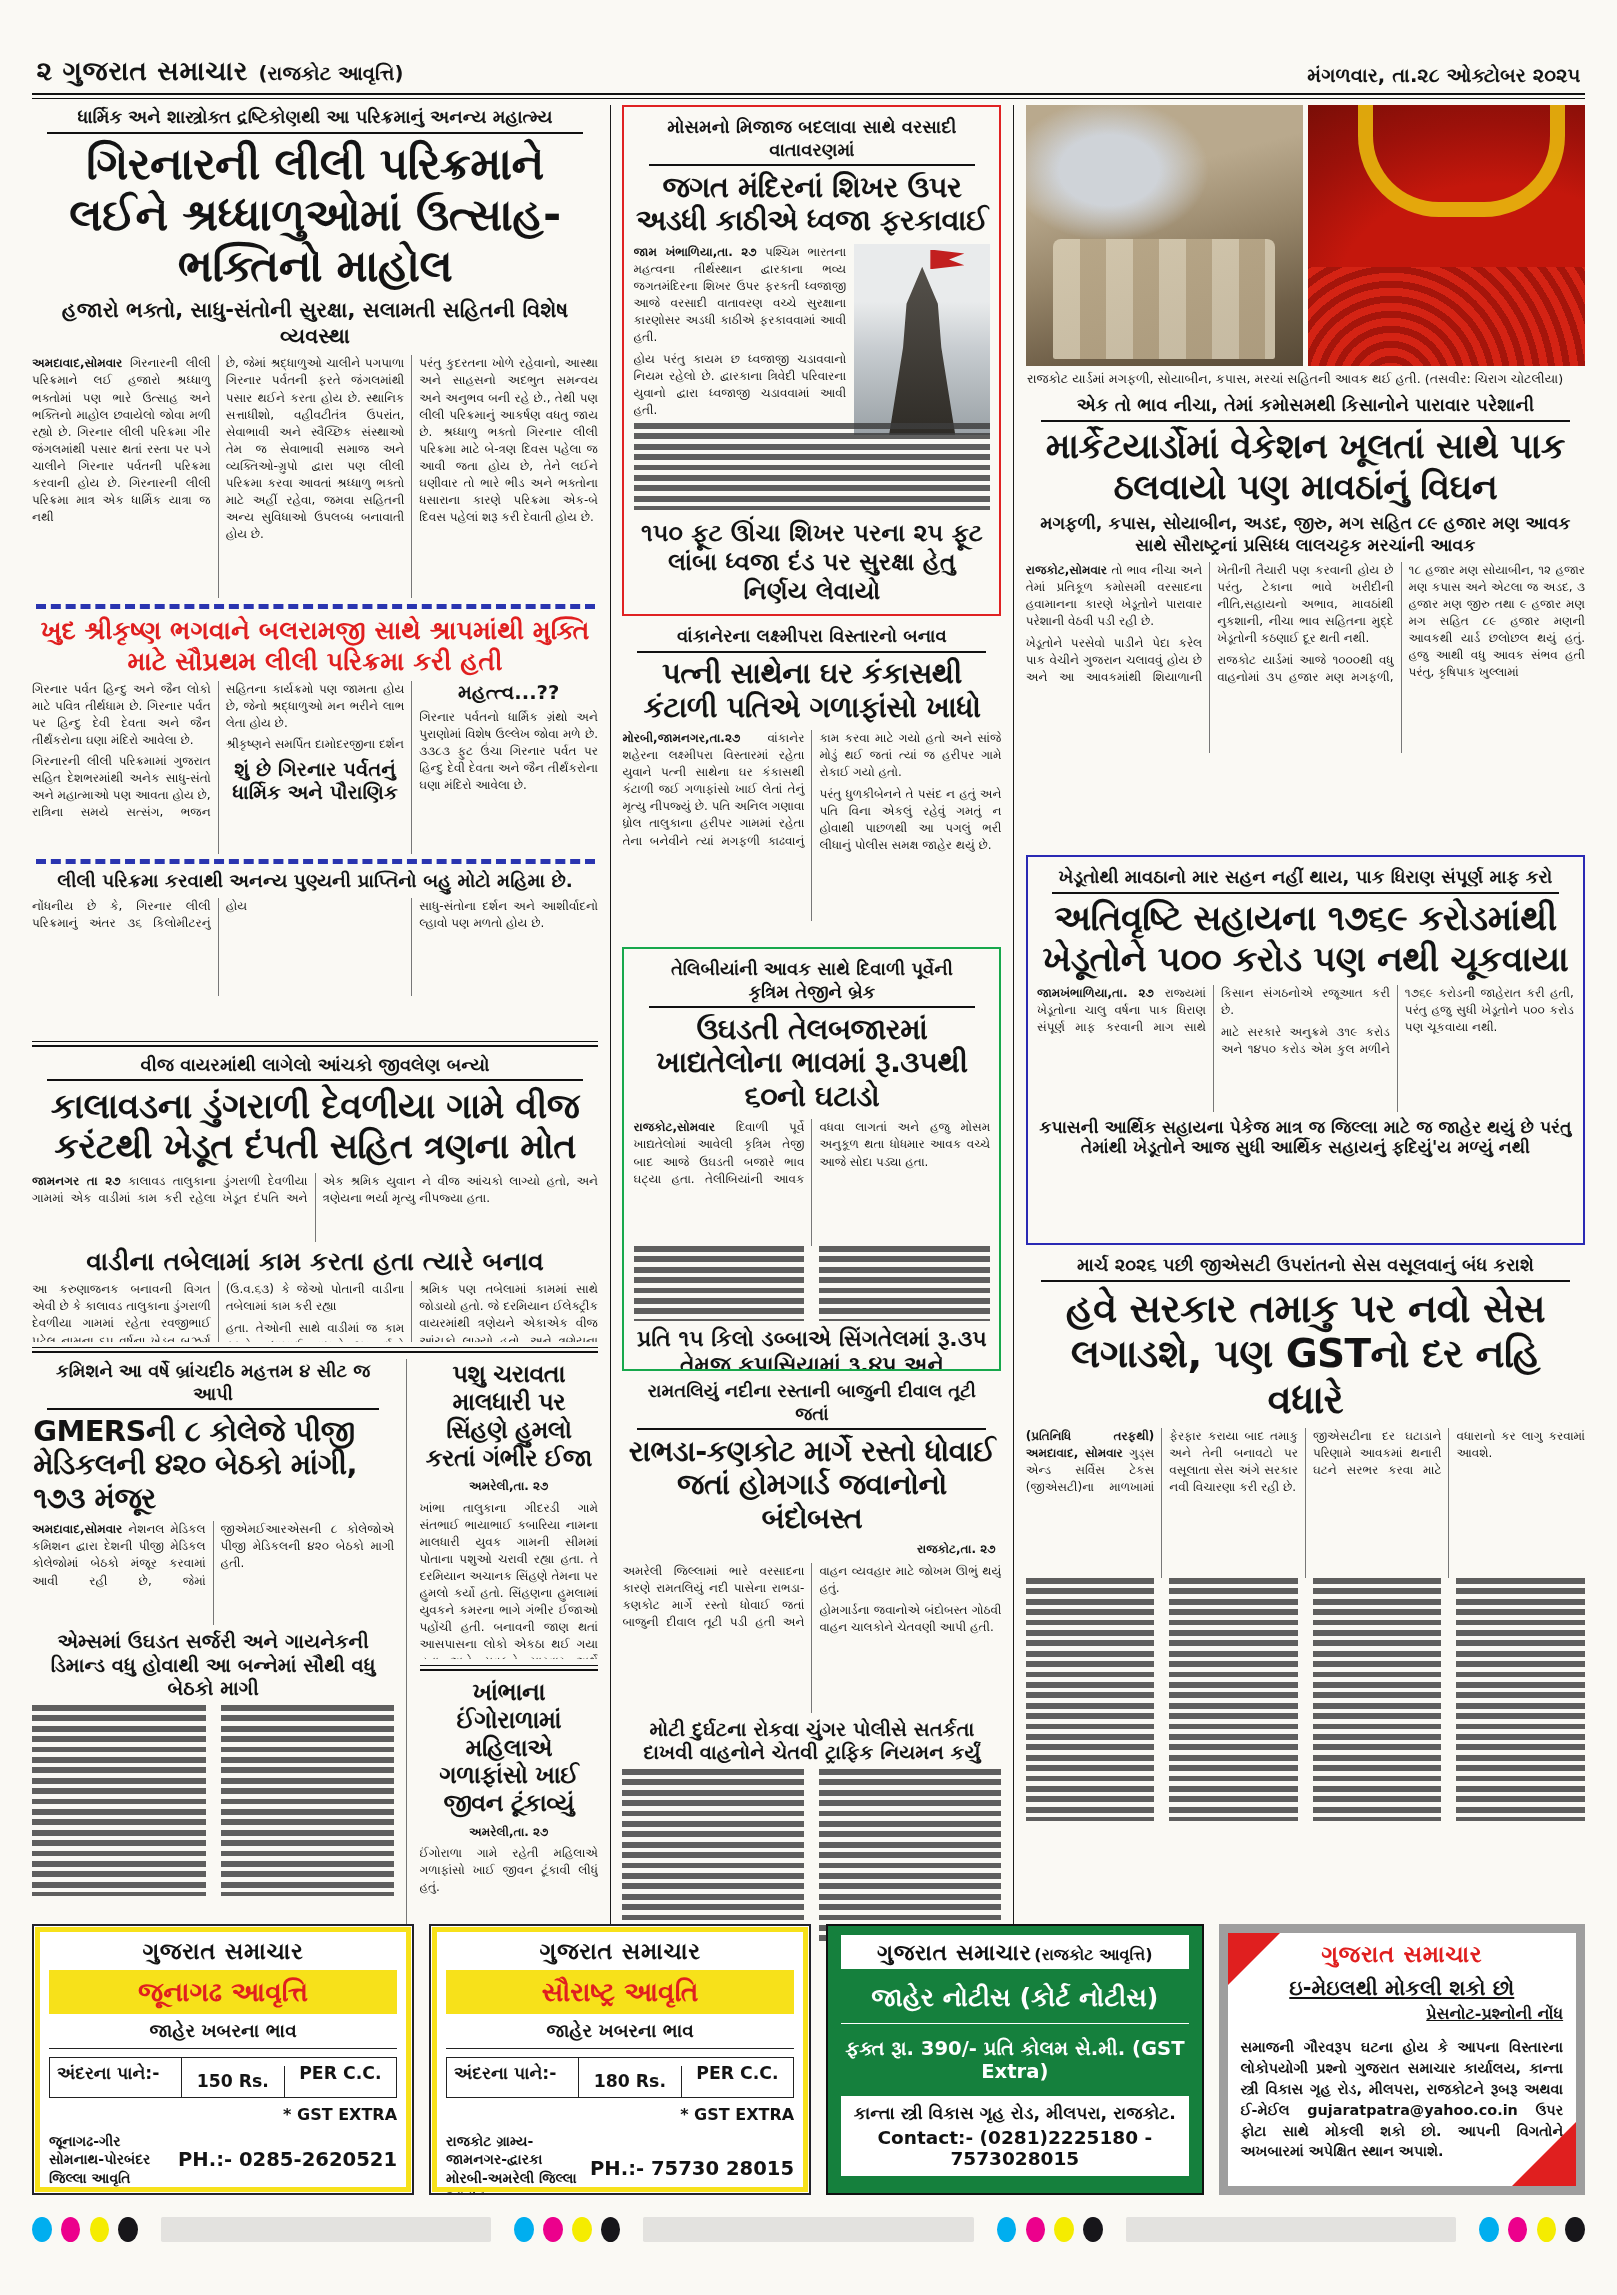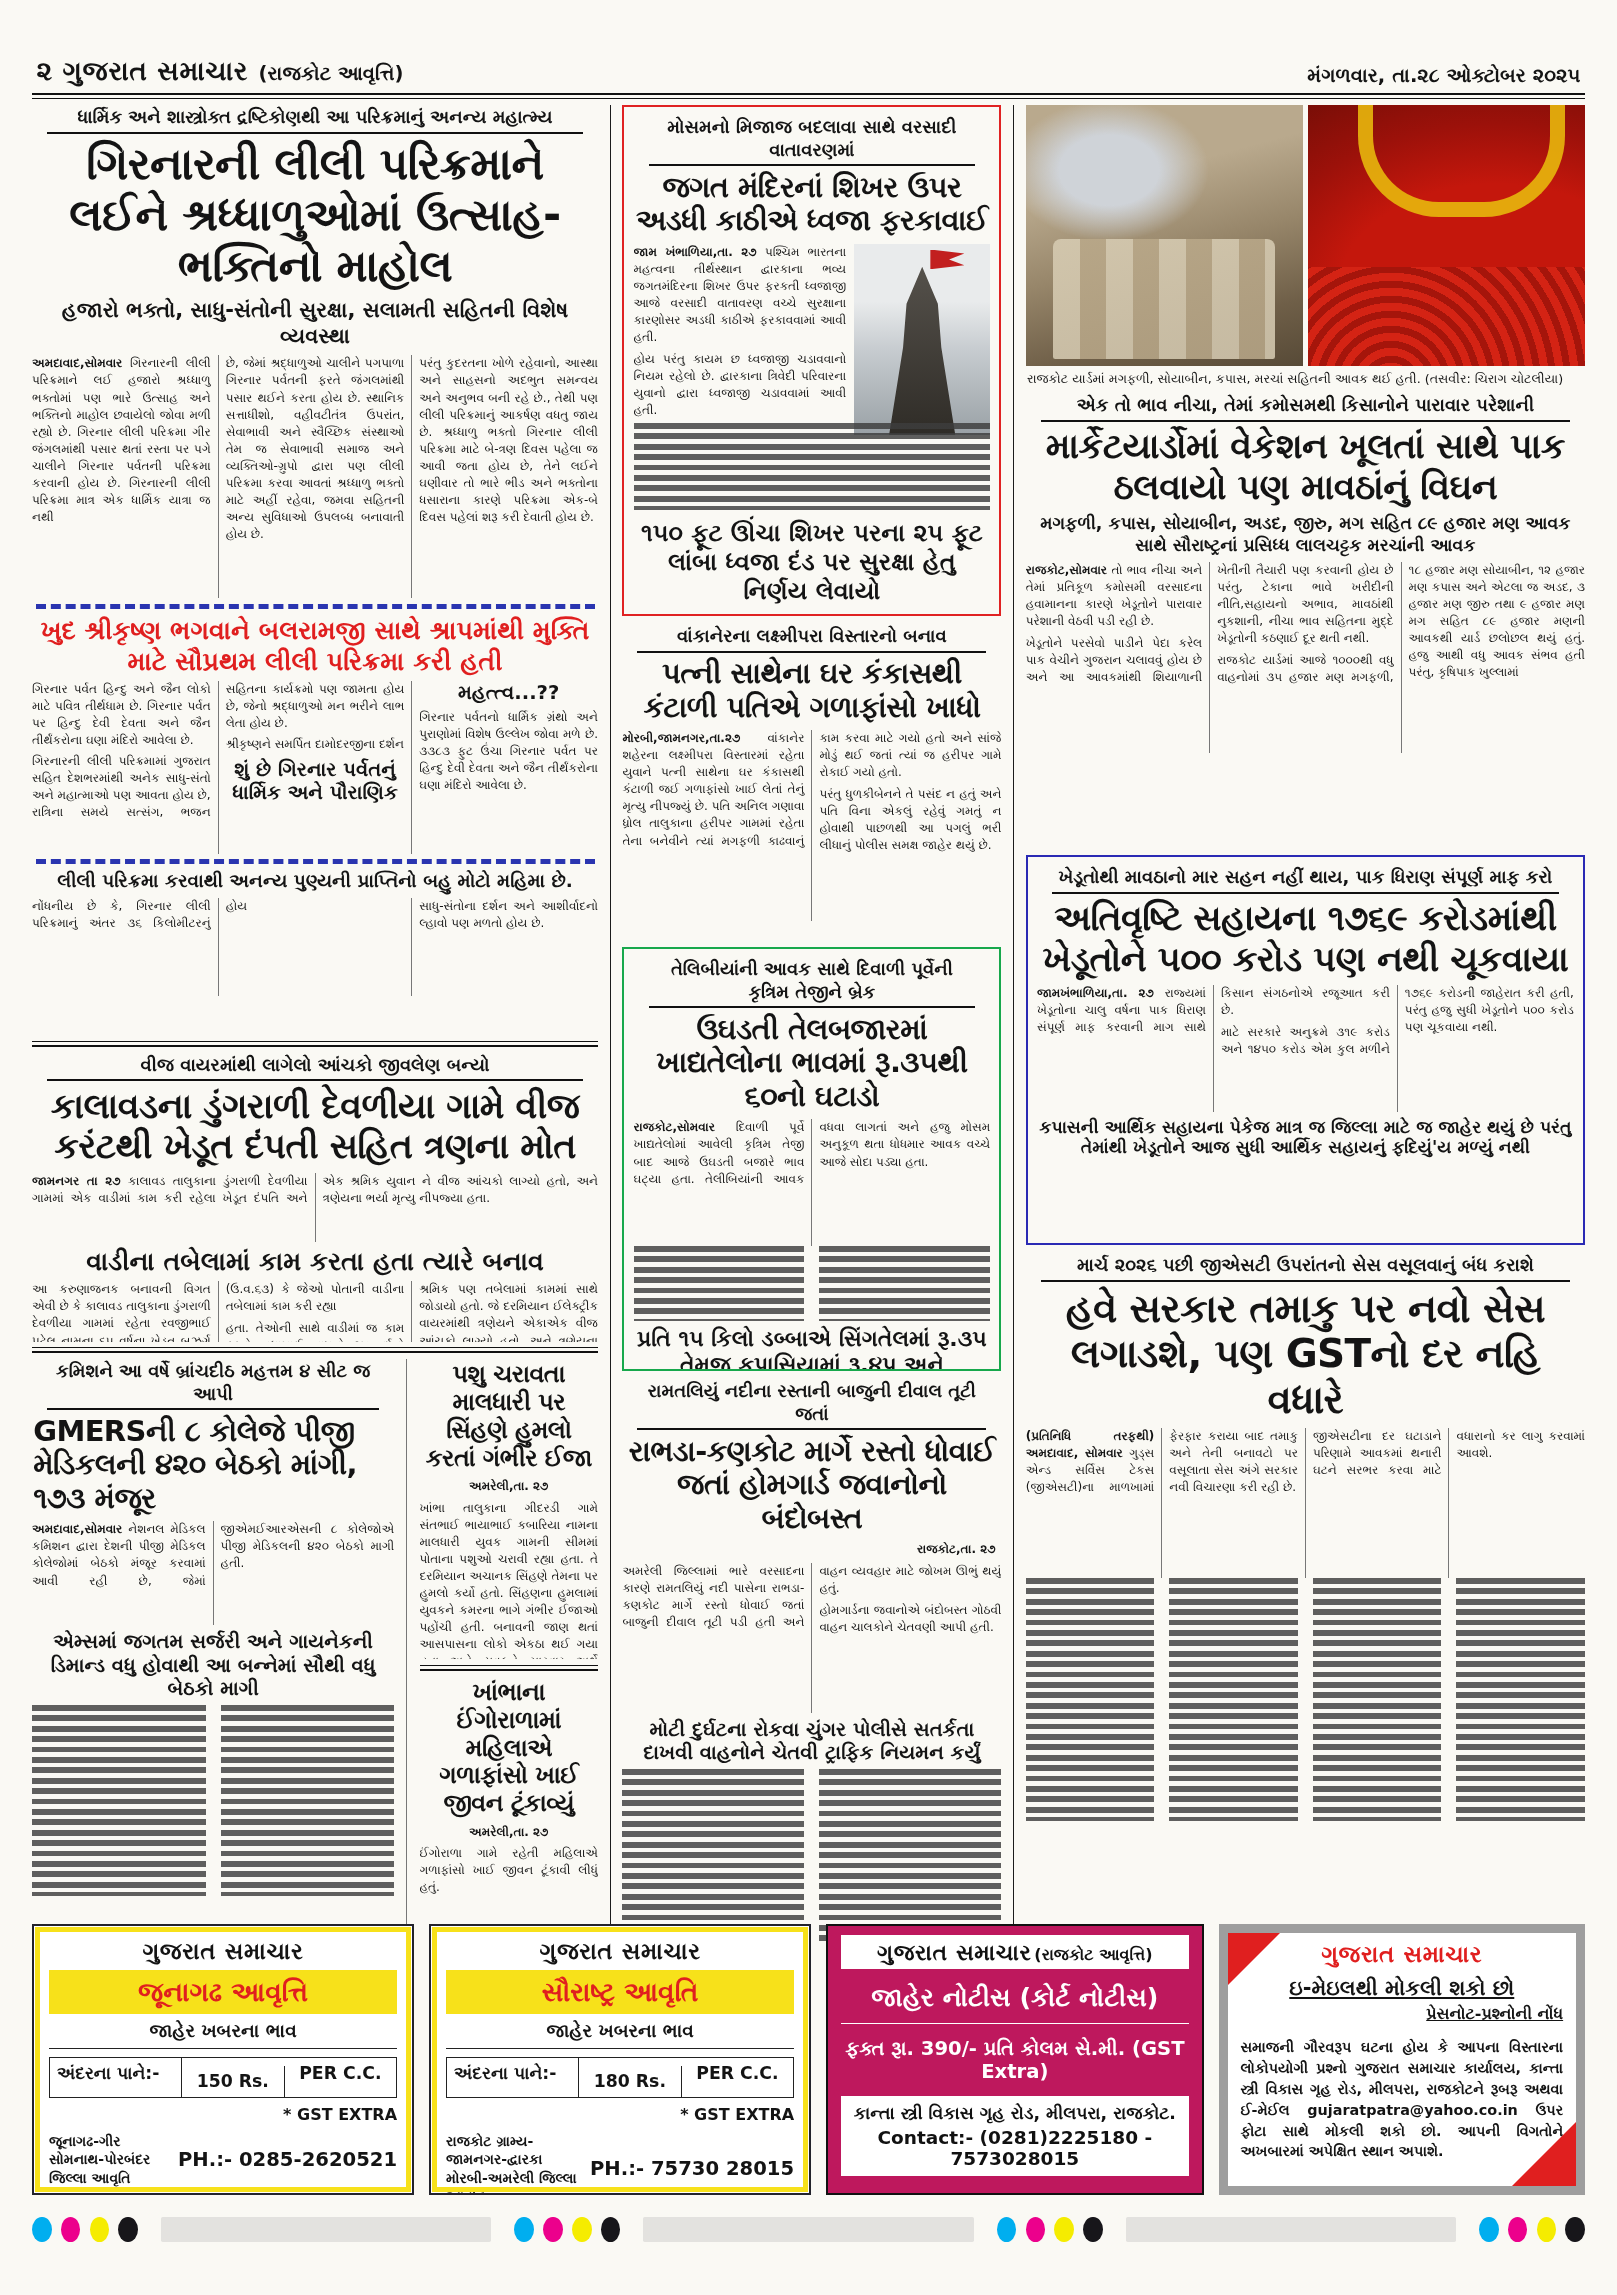--- a/index.html
+++ b/index.html
@@ -80,21 +80,21 @@
   .adtable{display:flex;border:1.7px solid #222;margin-top:8px;font-weight:800;}
   .adtable span{padding:5.8px 7px;font-size:17.3px;}
   .adtable .cta{flex:1.2;border-right:1.7px solid #222;}
   .adtable .ctb{flex:.9;border-right:1.7px solid #222;text-align:center;margin-top:8px;}
   .adtable .ctc{flex:1;text-align:center;}
   .adgst{text-align:right;font-size:16px;font-weight:700;margin-top:7px;}
   .adfoot{display:flex;justify-content:space-between;align-items:center;margin-top:8px;gap:5.8px;}
   .adfoot .rg{font-size:14px;font-weight:700;line-height:1.3;}
   .adfoot .ph{font-size:19.6px;font-weight:900;white-space:nowrap;}
 
-  .adC{background:#be185d;color:#fff;border:2.3px solid #111;padding:9.2px 12.7px;}
+  .adC{background:#15803d;color:#fff;border:2.3px solid #111;padding:9.2px 12.7px;}
   .adC .whitecap{background:#fff;color:#111;padding:4.6px 5.8px;text-align:center;}
   .adC .whitecap .adlogo{display:inline;font-size:22px;}
   .adC .whitecap .ed2{font-size:16px;font-weight:700;}
   .adC .ntitle{font-size:25.4px;font-weight:900;text-align:center;margin:12.7px 0;border-bottom:1.7px solid #fff;padding-bottom:10.4px;}
   .adC .nrate{font-size:19.6px;font-weight:800;text-align:center;margin:5.8px 0 12.7px;}
   .adC .nfoot{background:#fff;color:#111;padding:7px;text-align:center;font-weight:800;}
   .adC .nfoot .l1{font-size:17.3px;}
   .adC .nfoot .l2{font-size:18.5px;margin-top:4.6px;}
 
   .adD{background:#9e9e9e;padding:9.2px;}
@@ -179,21 +179,21 @@
 
         <div class="hrule"></div>
 
         <div style="display:flex;gap:12.7px;height:566px;">
           <article style="flex:0 0 64%;border-right:0.6px solid #777;padding-right:11.6px;">
             <div class="kick">કમિશને આ વર્ષે બ્રાંચદીઠ મહત્તમ ૪ સીટ જ આપી</div>
             <h2 class="hl hl-m" style="text-align:left;">GMERSની ૮ કોલેજે પીજી મેડિકલની ૪૨૦ બેઠકો માંગી, ૧૭૩ મંજૂર</h2>
             <div class="bodycols c2" style="height:104px;">
               <p class="excerpt"><span class="dl">અમદાવાદ,સોમવાર</span> <span>નેશનલ મેડિકલ કમિશન દ્વારા દેશની પીજી મેડિકલ કોલેજોમાં બેઠકો મંજૂર કરવામાં આવી રહી છે, જેમાં જીએમઈઆરએસની ૮ કોલેજોએ પીજી મેડિકલની ૪૨૦ બેઠકો માગી હતી.</span></p>
             </div>
-            <div class="qsub" style="font-size:19.6px;">એમ્સમાં જગતમ સર્જરી અને ગાયનેકની ડિમાન્ડ વધુ હોવાથી આ બન્નેમાં સૌથી વધુ બેઠકો માગી</div>
+            <div class="qsub" style="font-size:19.6px;">એમ્સમાં ઉઘડત સર્જરી અને ગાયનેકની ડિમાન્ડ વધુ હોવાથી આ બન્નેમાં સૌથી વધુ બેઠકો માગી</div>
             <div class="txcols" style="height:191px;">
               <div class="tx"></div>
                 <div class="tx"></div>
             </div>
           </article>
 
           <div style="flex:1;overflow:hidden;">
             <article style="height:300px;">
               <h3 class="hl hl-s">પશુ ચરાવતા માલધારી પર સિંહણે હુમલો કરતાં ગંભીર ઈજા</h3>
               <p class="excerpt" style="text-align:center;font-weight:700;">અમરેલી,તા. ૨૭</p>

